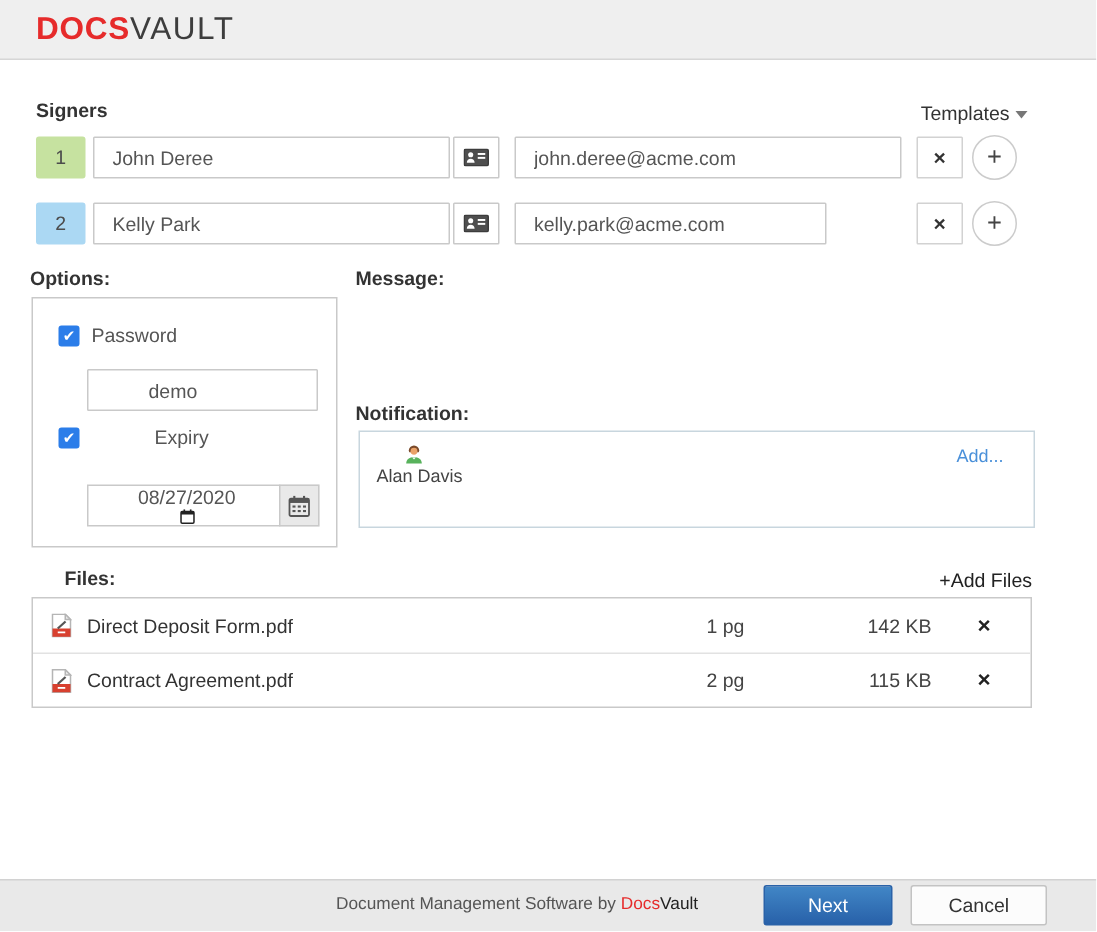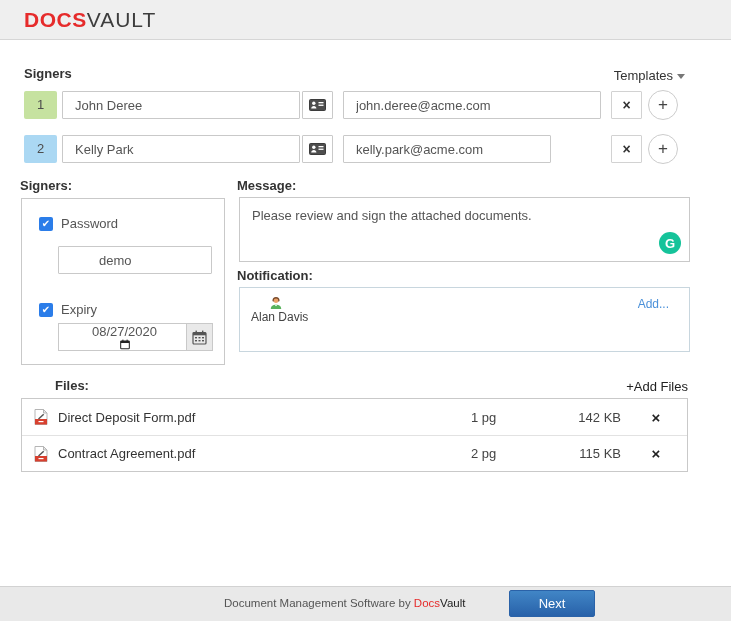--- a/index.html
+++ b/index.html
@@ -105,28 +105,28 @@
         <circle cx="4.8" cy="4.2" r="1.7" fill="#fff"></circle>
         <path d="M2.2 9.5 c0-1.8 1.2-2.6 2.6-2.6 s2.6 .8 2.6 2.6 z" fill="#fff"></path>
         <rect x="9.5" y="3" width="5" height="1.3" fill="#fff"></rect>
         <rect x="9.5" y="5.6" width="5" height="1.3" fill="#fff"></rect>
       </svg>
   </div>
   <input class="txt-input" style="left: 343px; top: 135px; width: 208px;" value="kelly.park@acme.com">
   <div class="x-btn" style="left:611px; top:135px;">×</div>
   <div class="plus-btn" style="left:648px; top:134px;">+</div>
 
-  <div class="sec-label" style="left:20px; top:178px;">Signers:</div>
+  <div class="sec-label" style="left:20px; top:178px;">Options:</div>
   <div class="options-box">
     <div class="check-row" style="left:17px; top:17px;">
       <span class="checkbox"></span>
       <span class="check-label">Password</span>
     </div>
     <input class="txt-input" style="left: 36px; top: 47px; width: 154px; padding-left: 40px;" value="demo">
-    <div class="check-row" style="left:17px; top:103px;">
+    <div class="check-row" style="left:17px; top:85px;gap:42px;">
       <span class="checkbox"></span>
       <span class="check-label">Expiry</span>
     </div>
     <div class="date-field">
       <span class="dval">08/27/2020</span>
       <svg width="14" height="14" viewBox="0 0 14 14">
           <rect x="1.5" y="2.5" width="11" height="10" rx="1" fill="none" stroke="#222" stroke-width="1.3"></rect>
           <rect x="1.5" y="2.5" width="11" height="2.6" fill="#222"></rect>
           <rect x="3.6" y="0.8" width="1.4" height="2.4" fill="#222"></rect>
           <rect x="9" y="0.8" width="1.4" height="2.4" fill="#222"></rect>
@@ -144,40 +144,36 @@
             <rect x="10" y="7" width="2" height="1.4"></rect>
             <rect x="3" y="10" width="2" height="1.4"></rect>
             <rect x="6.5" y="10" width="2" height="1.4"></rect>
             <rect x="10" y="10" width="2" height="1.4"></rect>
           </g>
         </svg>
     </div>
   </div>
 
   <div class="sec-label" style="left:237px; top:178px;">Message:</div>
-  <div class="message-box">
-    <textarea style="">Please review and sign the attached documents.</textarea>
-    <div class="grammarly">G</div>
-  </div>
 
   <div class="sec-label" style="left:237px; top:268px;">Notification:</div>
   <div class="notification-box">
     <div class="recipient">
       <svg width="14" height="14" viewBox="0 0 14 14">
           <path d="M3.5 4.5 a3.5 3.5 0 0 1 7 0 l-0.4 1 h-6.2 z" fill="#7a4a2b"></path>
           <circle cx="7" cy="4.8" r="2.3" fill="#eaa268"></circle>
           <path d="M1.8 13 c0-3 2.3-4.2 5.2-4.2 s5.2 1.2 5.2 4.2 z" fill="#58b25c"></path>
           <path d="M5.8 9 l1.2 1.3 L8.2 9 z" fill="#fff"></path>
         </svg>
       <span>Alan Davis</span>
     </div>
     <div class="add-link">Add...</div>
   </div>
 
-  <div class="sec-label" style="left:32px; top:378px;padding-left:23px;">Files:</div>
+  <div class="sec-label" style="left:20px; top:378px;padding-left:23px;">Files:</div>
   <div class="add-files">+Add Files</div>
   <div class="files-table">
     <div class="file-row">
       <span class="ficon">
         <svg width="14" height="16" viewBox="0 0 14 16">
             <path d="M1 .5 h8.5 L13 4 v11.5 H1 z" fill="#fff" stroke="#b5b5b5"></path>
             <path d="M9.5 .5 L13 4 H9.5 z" fill="#e9e9e9" stroke="#b5b5b5"></path>
             <rect x="1" y="10" width="12" height="5.5" fill="#d8402f"></rect>
             <path d="M4 9.5 L9.2 4.8 l1 1 L5 10.5 z" fill="#555"></path>
             <path d="M4.5 12 h5 v1.2 h-5 z" fill="#fff"></path>
@@ -203,15 +199,16 @@
       <span class="file-size">115 KB</span>
       <span class="file-x">×</span>
     </div>
   </div>
 
   <div class="footer">
     <div class="tagline">
       <span>Document Management Software by </span><span class="docs">Docs</span><span class="vault">Vault</span>
     </div>
     <button class="next-btn">Next</button>
+    <button class="cancel-btn">Cancel</button>
   </div>
 
 </div>
 
 </body></html>

